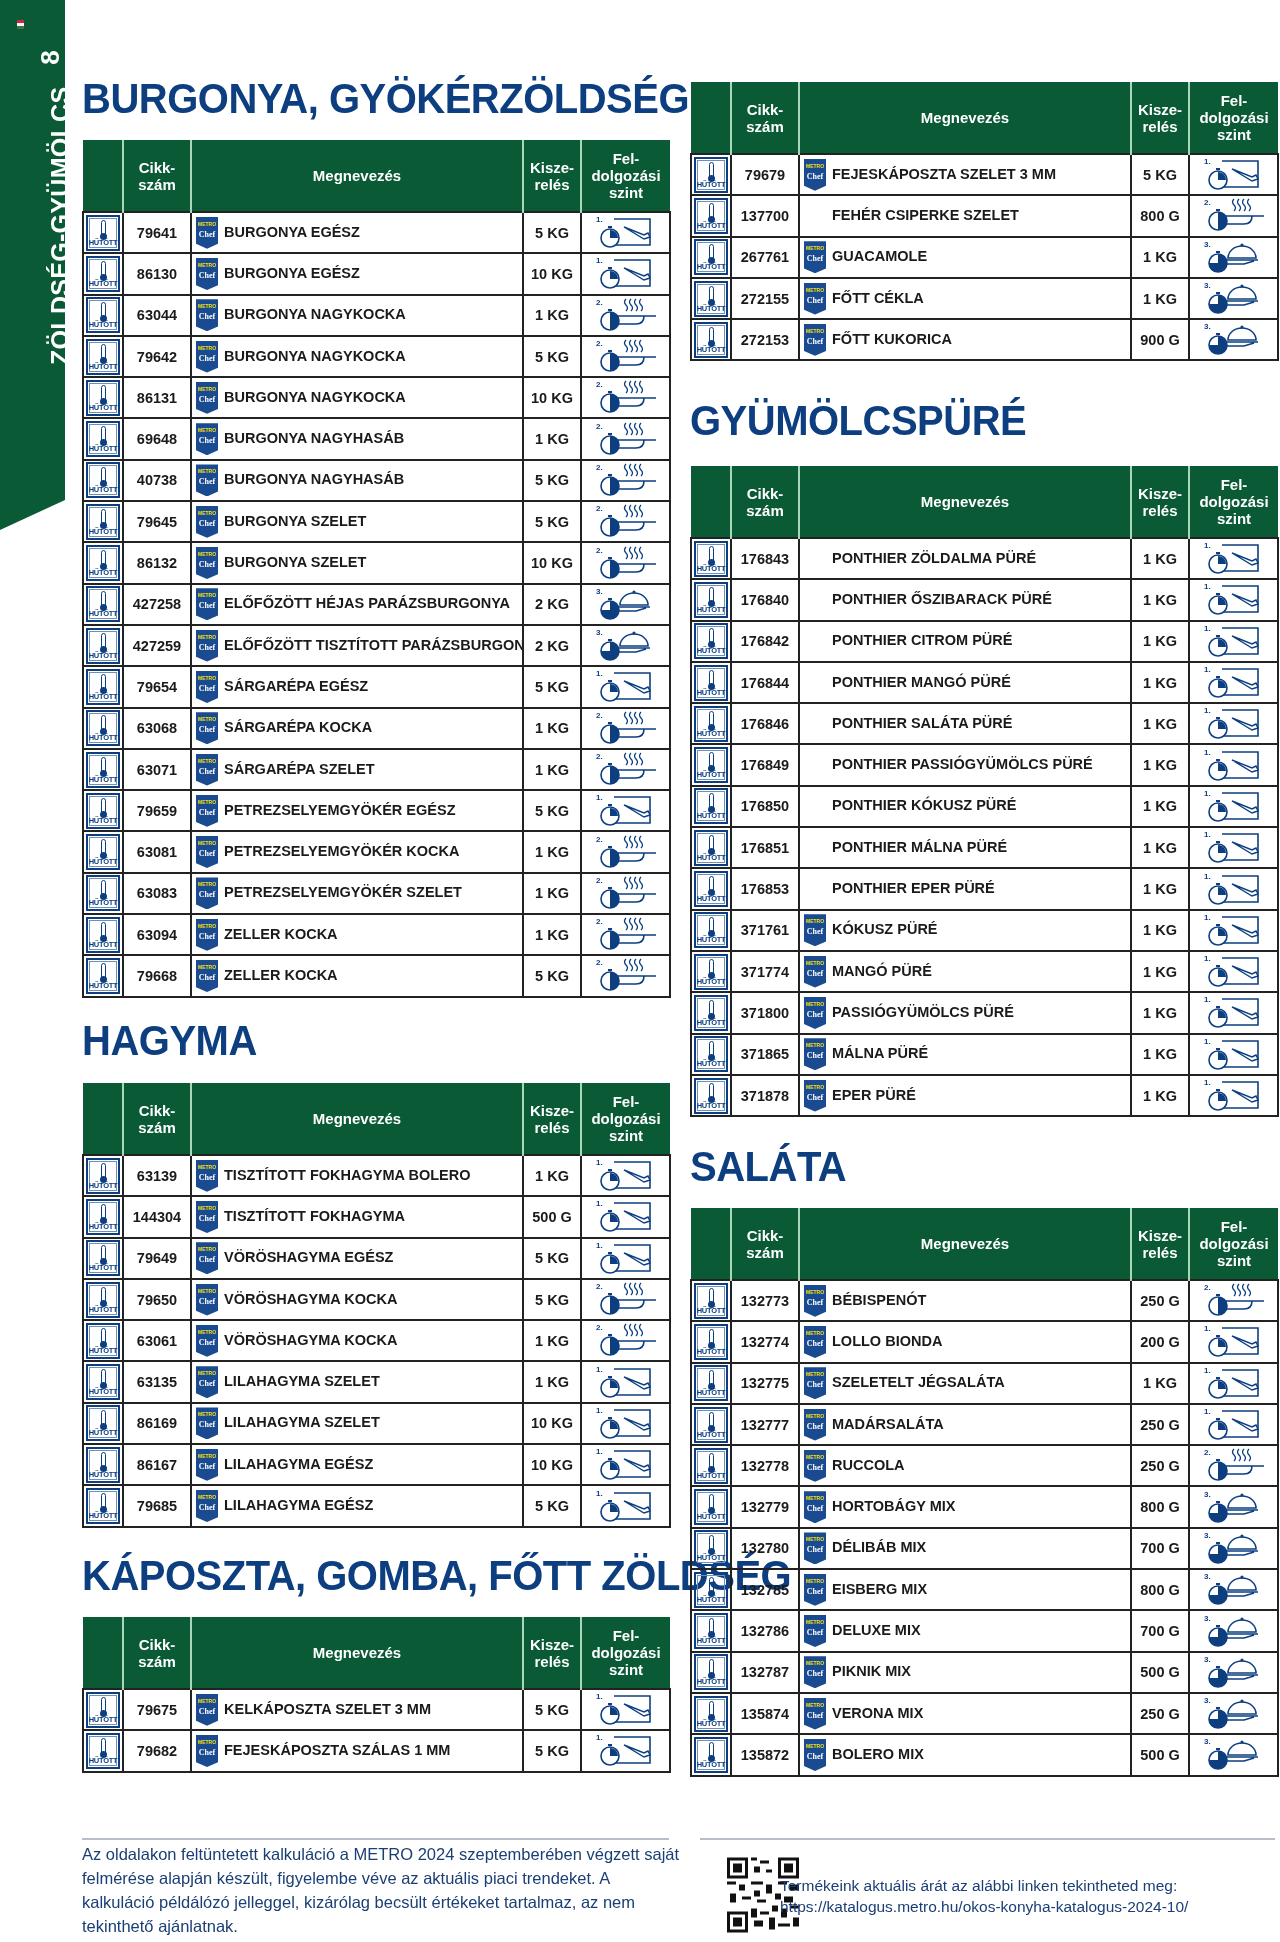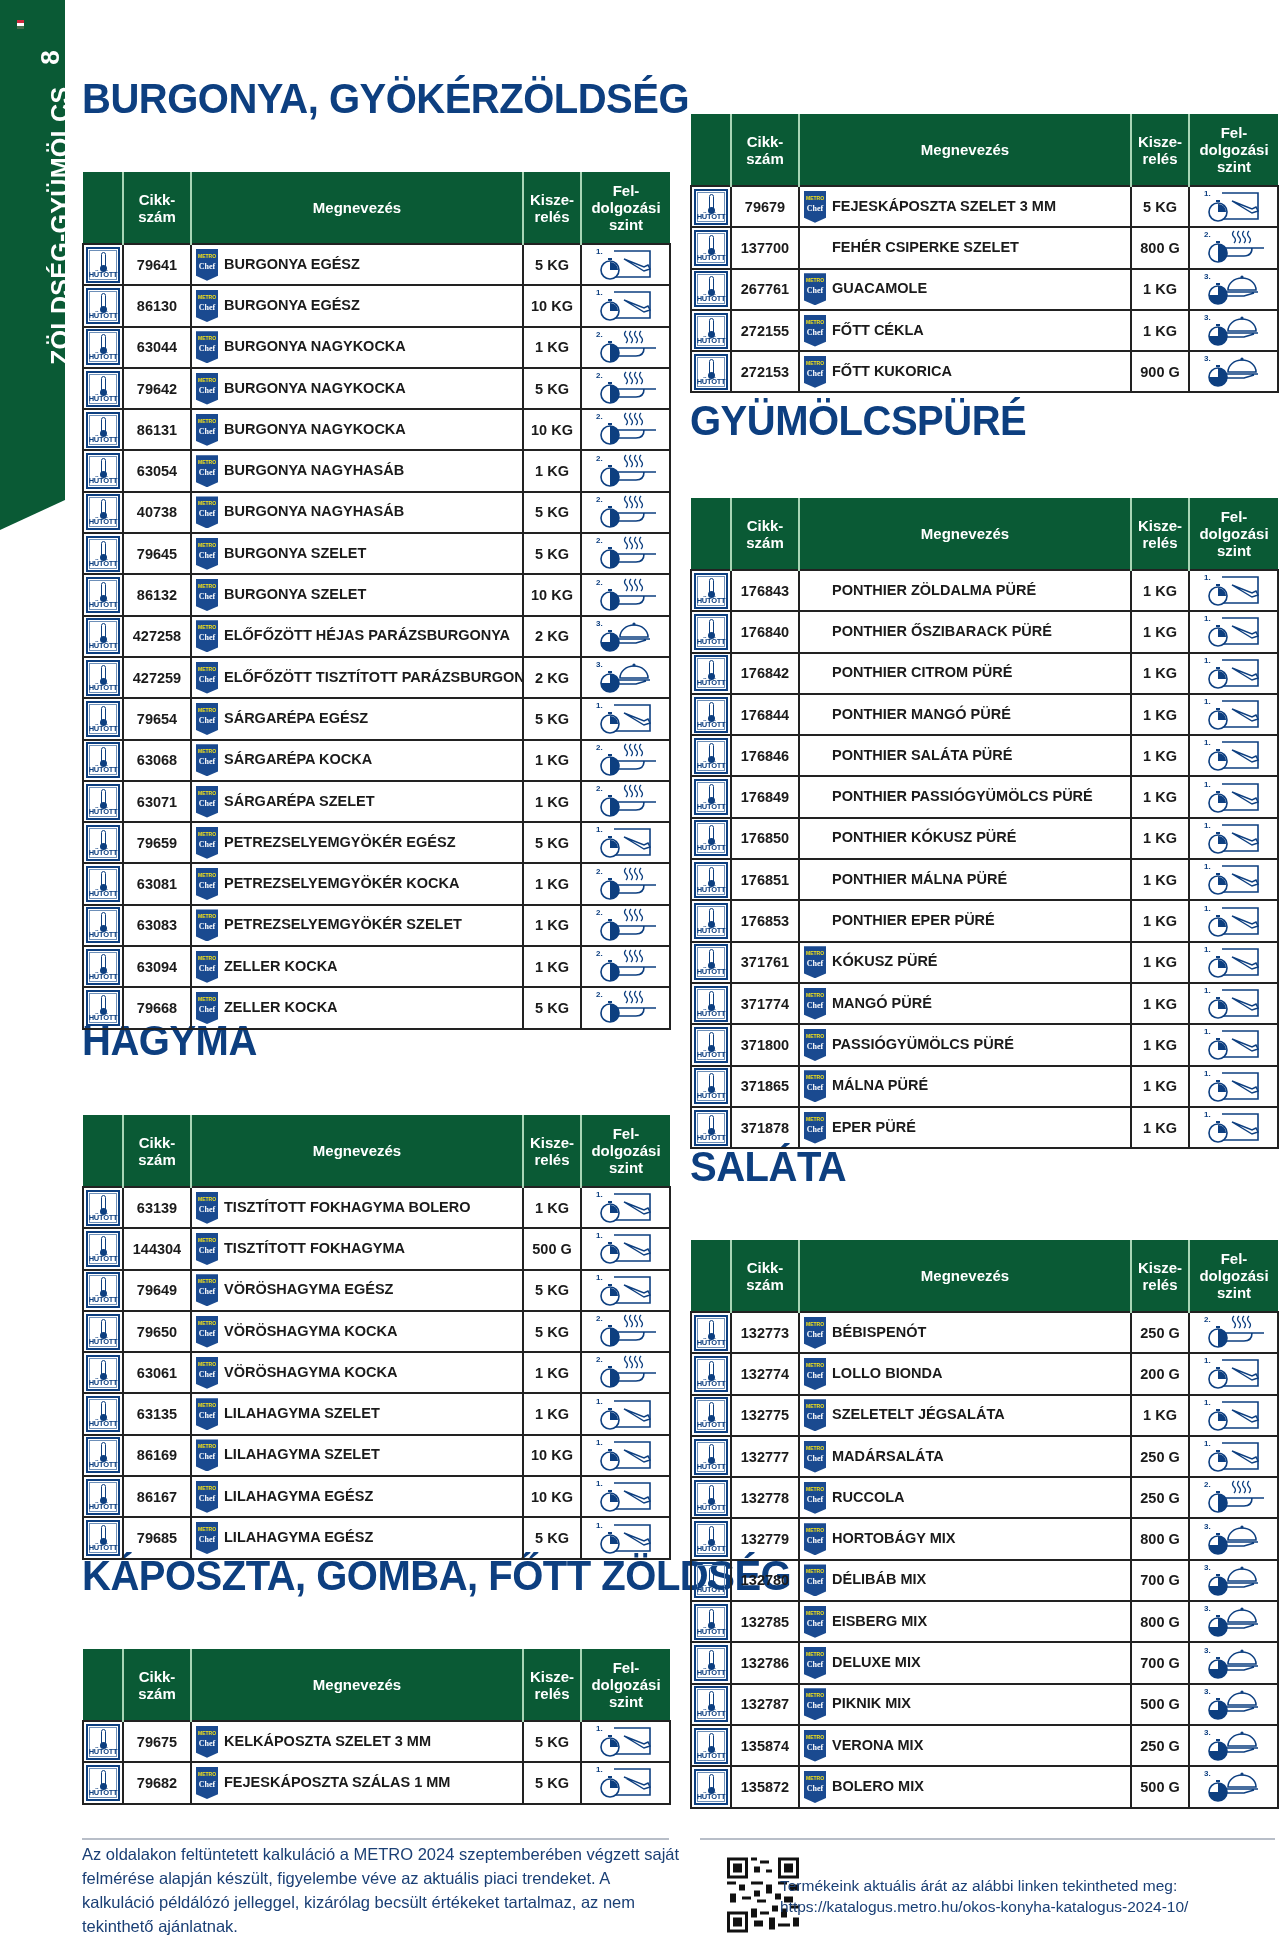--- a/index.html
+++ b/index.html
@@ -13,21 +13,21 @@
   .side-flag i { display: block; height: 3px; }
   .side-page { position: absolute; left: 38px; top: 42px; color: #fff; font-weight: bold; font-size: 26px;
     transform: rotate(-90deg); transform-origin: center; width: 24px; text-align: center; }
   .side-label { position: absolute; left: 46px; top: 365px; color: #fff; font-weight: bold; font-size: 25px;
     transform: rotate(-90deg); transform-origin: 0 0; white-space: nowrap; letter-spacing: 0.3px;
     font-family: "Liberation Sans", sans-serif; }
 
   .section-title { position: absolute; color: #0d3f80; font-weight: bold; font-size: 40px;
     font-family: "Liberation Sans", sans-serif; letter-spacing: -0.5px; transform: scaleY(1.05); }
 
-  table.prod { position: absolute; border-collapse: collapse; table-layout: fixed; width: 587px; margin-top: 32px; }
+  table.prod { position: absolute; border-collapse: collapse; table-layout: fixed; width: 587px; }
   table.prod th { background: #0a5a35; color: #fff; font-weight: bold; font-size: 15px; line-height: 17px;
     height: 72px; border-left: 2px solid #a9d6b6; text-align: center; vertical-align: middle; }
   table.prod th:first-child { border-left: none; }
   table.prod td { height: 41.3px; border: 2px solid #222; font-size: 14.5px; font-weight: bold;
     vertical-align: middle; padding: 0; }
   td.c-icon { width: 40px; text-align: center; }
   td.c-code { width: 68px; text-align: center; }
   td.c-name { width: 332px; padding-left: 4px !important; white-space: nowrap; overflow: hidden; }
   td.c-pack { width: 58px; text-align: center; }
   td.c-lvl  { width: 88px; text-align: center; }
@@ -160,21 +160,21 @@
               <text x="2" y="9" font-size="8" font-weight="bold" fill="#0d3f80" font-family="Liberation Sans, sans-serif">2.</text>
               <path d="M32 3 q-3 3 0 6 q3 3 0 6 M37 3 q-3 3 0 6 q3 3 0 6 M42 3 q-3 3 0 6 q3 3 0 6 M47 3 q-3 3 0 6 q3 3 0 6" fill="none" stroke="#0d3f80" stroke-width="1.3"></path>
               <path d="M20 20 h30 q0 8 -8 8 h-18 M50 20 h12" fill="none" stroke="#0d3f80" stroke-width="1.6"></path>
               <circle cx="16" cy="25" r="9" fill="#fff" stroke="#0d3f80" stroke-width="1.6"></circle>
               <path d="M16 16 A9 9 0 0 1 16 34 Z" fill="#0d3f80"></path>
               <rect x="14" y="13" width="4" height="2" fill="#0d3f80"></rect>
             </svg></span></td>
       </tr>
       <tr>
         <td class="c-icon"><span class="hut"><span class="therm"></span><span class="htxt">HŰTÖTT</span></span></td>
-        <td class="c-code">63054</td>
+        <td class="c-code">69648</td>
         <td class="c-name"><span class="mc"><span class="m1">METRO</span><span class="m2">Chef</span></span><span>BURGONYA NAGYHASÁB</span></td>
         <td class="c-pack">1 KG</td>
         <td class="c-lvl"><span class="lvl"><svg width="64" height="36" viewBox="0 0 64 36">
               <text x="2" y="9" font-size="8" font-weight="bold" fill="#0d3f80" font-family="Liberation Sans, sans-serif">2.</text>
               <path d="M32 3 q-3 3 0 6 q3 3 0 6 M37 3 q-3 3 0 6 q3 3 0 6 M42 3 q-3 3 0 6 q3 3 0 6 M47 3 q-3 3 0 6 q3 3 0 6" fill="none" stroke="#0d3f80" stroke-width="1.3"></path>
               <path d="M20 20 h30 q0 8 -8 8 h-18 M50 20 h12" fill="none" stroke="#0d3f80" stroke-width="1.6"></path>
               <circle cx="16" cy="25" r="9" fill="#fff" stroke="#0d3f80" stroke-width="1.6"></circle>
               <path d="M16 16 A9 9 0 0 1 16 34 Z" fill="#0d3f80"></path>
               <rect x="14" y="13" width="4" height="2" fill="#0d3f80"></rect>
             </svg></span></td>

